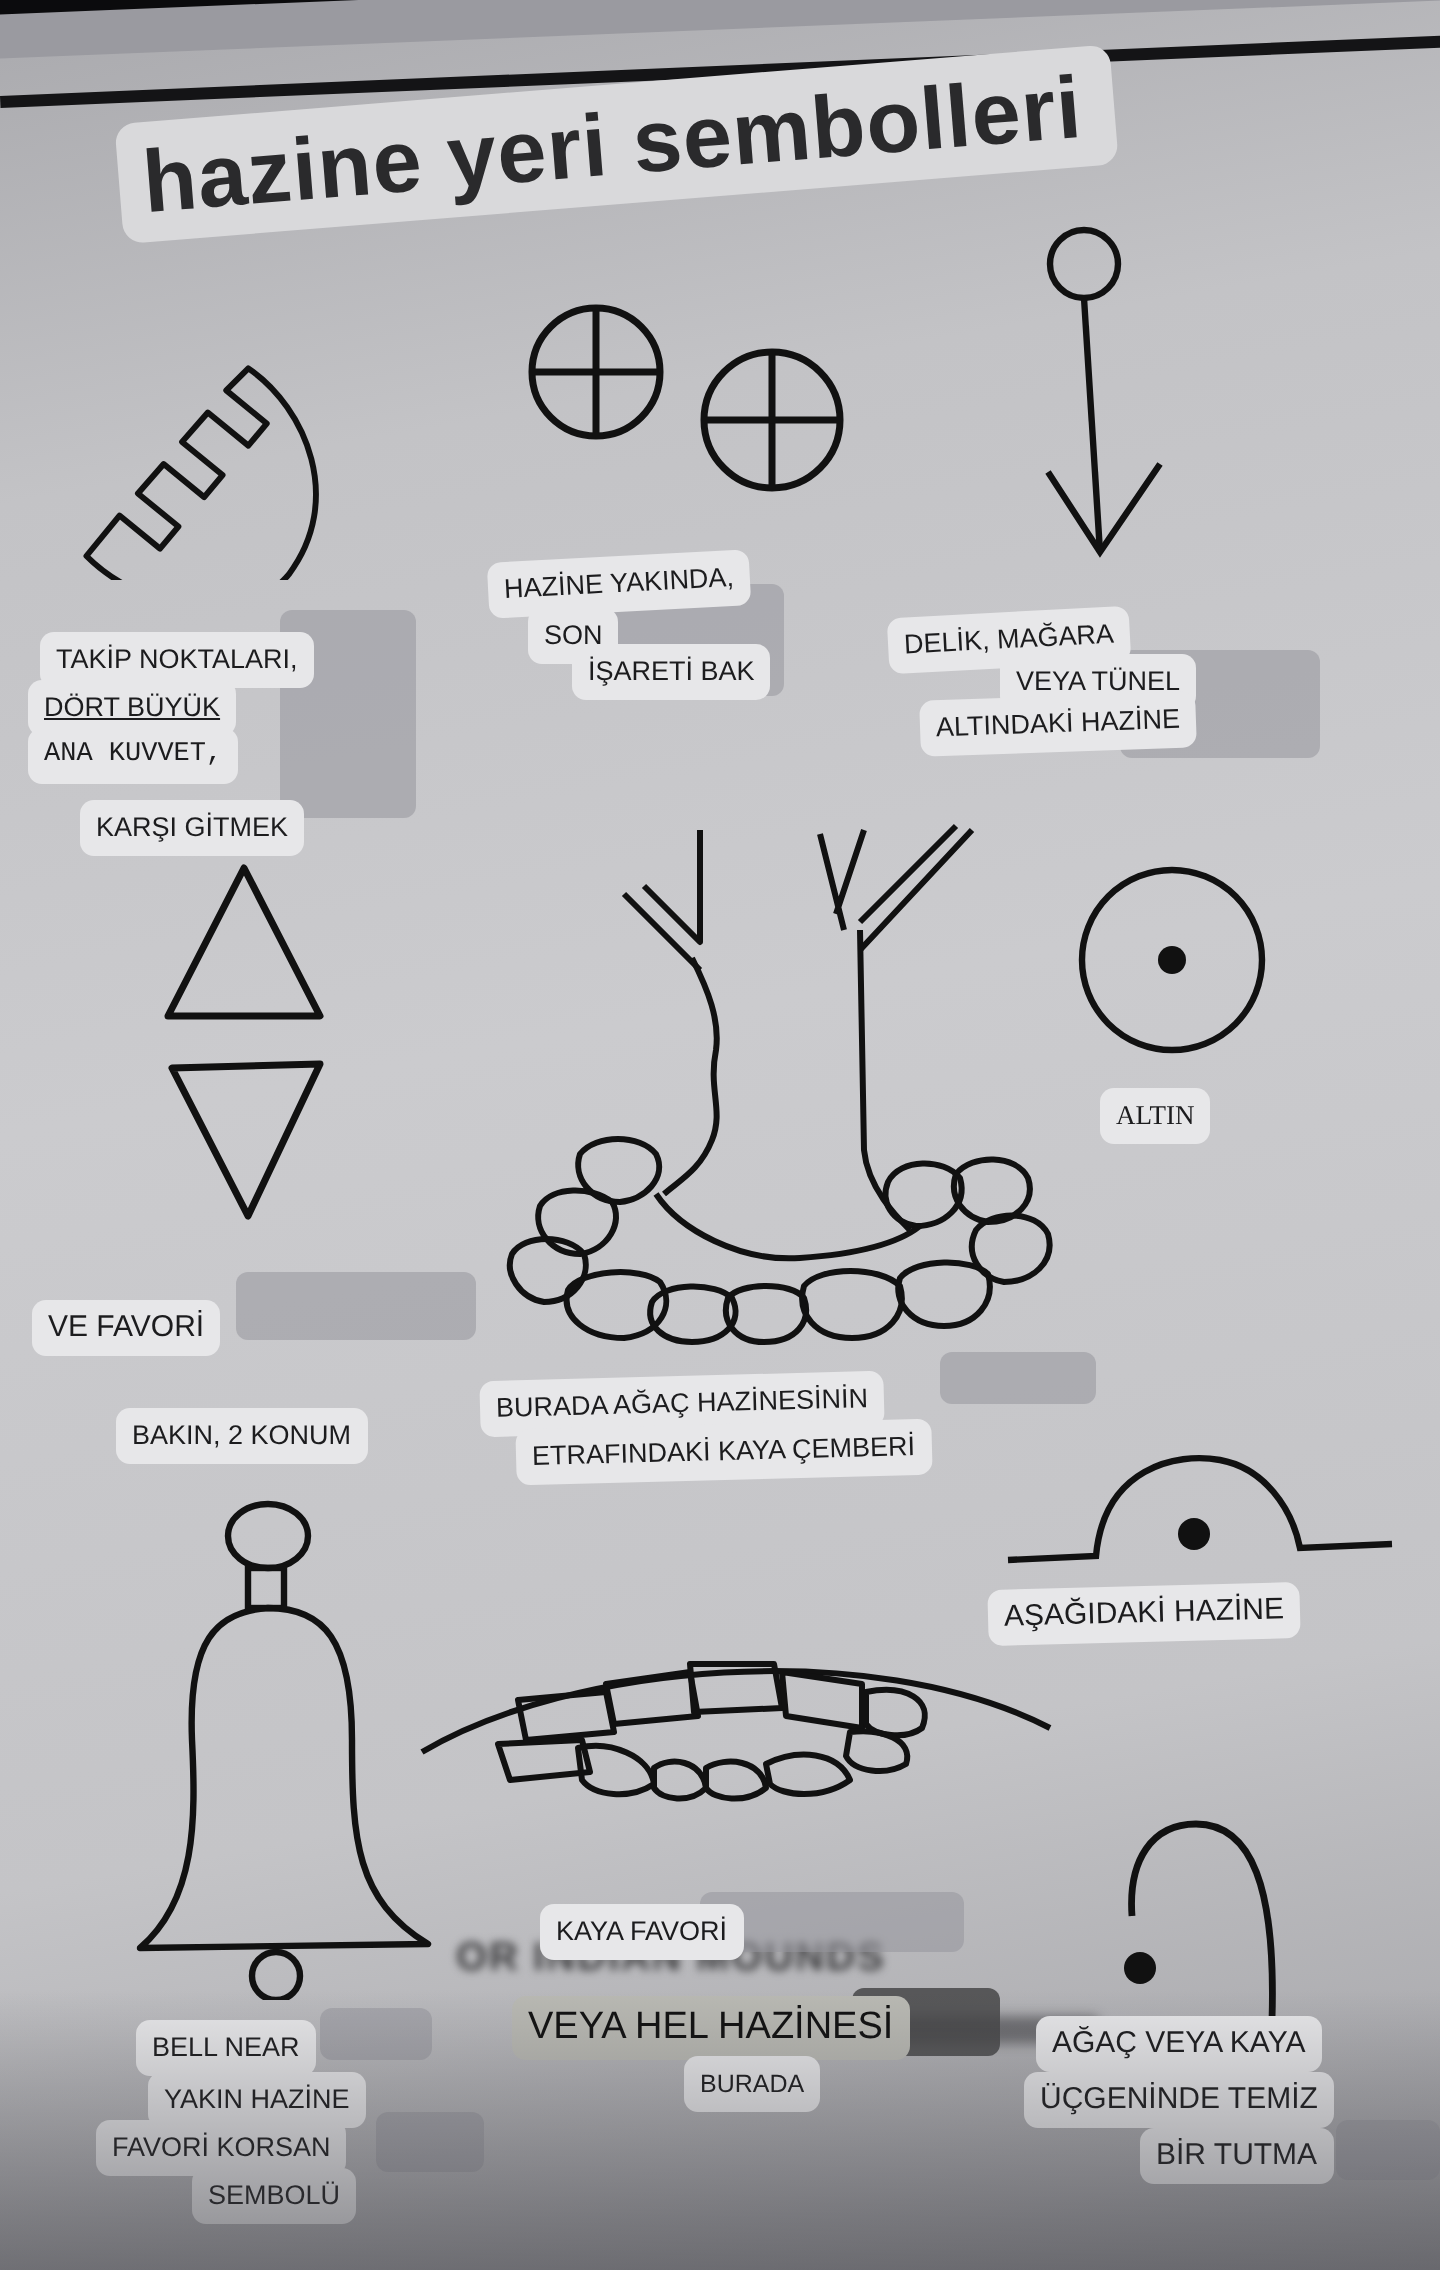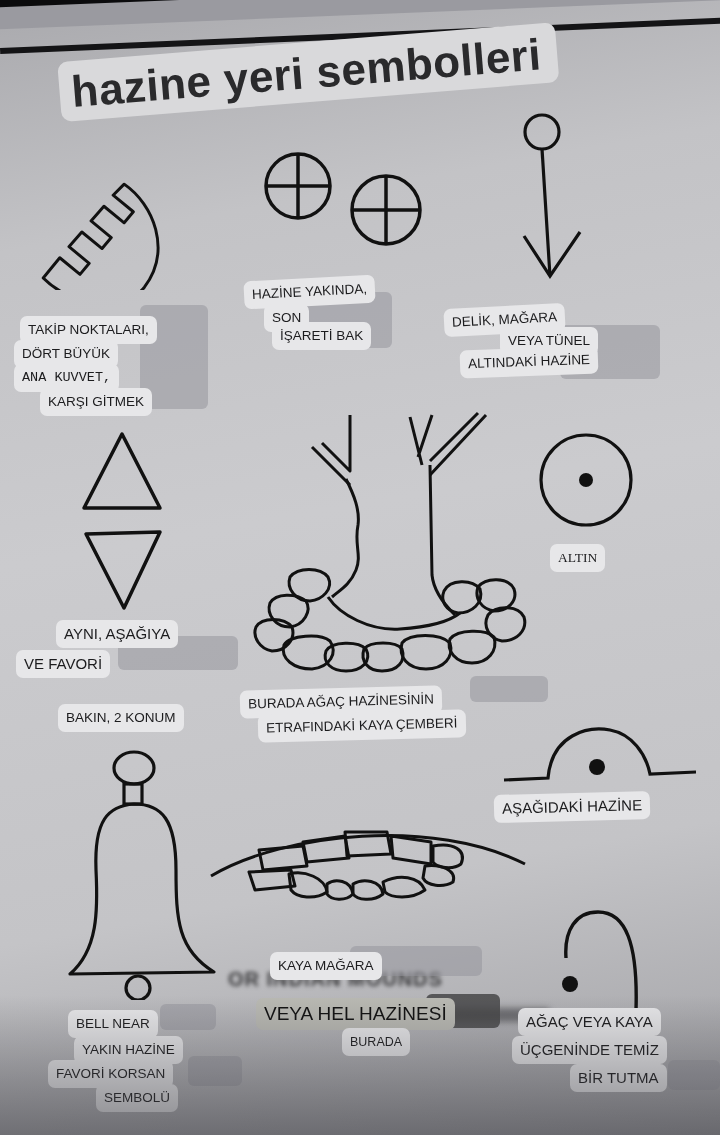--- a/index.html
+++ b/index.html
@@ -71,59 +71,58 @@
   <div class="title">hazine yeri sembolleri</div>
 
   <div class="sym" style="left:30px;top:160px;">
     <svg width="150" height="130" viewBox="0 0 150 130">
       <path d="M 10 100 L 28 78 L 50 96 L 60 84 L 38 66 L 52 50 L 74 68 L 84 56 L 62 38 L 76 22 L 98 40 L 108 28 L 86 10 L 98 -2
                C 130 20, 150 70, 120 110 C 95 140, 40 130, 10 100 Z" fill="none" stroke="#111" stroke-width="3.2" stroke-linejoin="round" transform="translate(4,26) scale(0.92)"></path>
     </svg>
   </div>
   <div class="shade" style="left:140px;top:305px;width:68px;height:104px;"></div>
   <div class="lbl sm" style="left:20px;top:316px;">TAKİP NOKTALARI,</div>
-  <div class="lbl sm" style="left:14px;top:340px;">DÖRT BÜYÜK</div>
+  <div class="lbl sm" style="left:14px;top:340px;text-decoration:underline;">DÖRT BÜYÜK</div>
   <div class="lbl sm" style="left:14px;top:364px;font-family:Liberation Mono, monospace;">ANA KUVVET,</div>
-  <div class="lbl sm" style="left:40px;top:388px;">KARŞI GİTMEK</div>
+  <div class="lbl sm" style="left:40px;top:400px;">KARŞI GİTMEK</div>
 
   <div class="sym" style="left:258px;top:148px;">
     <svg width="180" height="110" viewBox="0 0 180 110">
       <circle cx="40" cy="38" r="32" fill="none" stroke="#111" stroke-width="3.5"></circle>
       <line x1="40" y1="6" x2="40" y2="70" stroke="#111" stroke-width="3.5"></line>
       <line x1="8" y1="38" x2="72" y2="38" stroke="#111" stroke-width="3.5"></line>
       <circle cx="128" cy="62" r="34" fill="none" stroke="#111" stroke-width="3.5"></circle>
       <line x1="128" y1="28" x2="128" y2="96" stroke="#111" stroke-width="3.5"></line>
       <line x1="94" y1="62" x2="162" y2="62" stroke="#111" stroke-width="3.5"></line>
     </svg>
   </div>
   <div class="shade" style="left:300px;top:292px;width:92px;height:56px;"></div>
   <div class="lbl sm" style="left:244px;top:278px;transform:rotate(-3deg);">HAZİNE YAKINDA,</div>
   <div class="lbl sm" style="left:264px;top:304px;">SON</div>
-  <div class="lbl sm" style="left:272px;top:322px;text-align:center;">İŞARETİ BAK</div>
+  <div class="lbl sm" style="left:286px;top:322px;text-align:center;">İŞARETİ BAK</div>
 
   <div class="sym" style="left:510px;top:108px;">
     <svg width="80" height="175" viewBox="0 0 80 175">
       <circle cx="32" cy="24" r="17" fill="none" stroke="#111" stroke-width="3.2"></circle>
       <line x1="32" y1="41" x2="40" y2="168" stroke="#111" stroke-width="3.2"></line>
       <polyline points="14,128 40,168 70,124" fill="none" stroke="#111" stroke-width="3.2"></polyline>
     </svg>
   </div>
   <div class="shade" style="left:560px;top:325px;width:100px;height:54px;"></div>
   <div class="lbl sm" style="left:444px;top:306px;transform:rotate(-3deg);">DELİK, MAĞARA</div>
   <div class="lbl sm" style="left:500px;top:327px;text-align:right;">VEYA TÜNEL</div>
   <div class="lbl sm" style="left:460px;top:348px;transform:rotate(-2deg);">ALTINDAKİ HAZİNE</div>
 
   <div class="sym" style="left:78px;top:430px;">
     <svg width="90" height="190" viewBox="0 0 90 190">
       <polygon points="44,4 82,78 6,78" fill="none" stroke="#111" stroke-width="3.5" stroke-linejoin="round"></polygon>
       <polygon points="8,104 82,102 46,178" fill="none" stroke="#111" stroke-width="3.5" stroke-linejoin="round"></polygon>
     </svg>
   </div>
   <div class="shade" style="left:118px;top:636px;width:120px;height:34px;"></div>
-  <div class="lbl" style="left:56px;top:620px;">AYNI, AŞAĞIYA</div>
   <div class="lbl" style="left:16px;top:650px;">VE FAVORİ</div>
   <div class="lbl sm" style="left:58px;top:704px;">BAKIN, 2 KONUM</div>
 
   <div class="sym" style="left:250px;top:405px;">
     <svg width="290" height="270" viewBox="0 0 290 270" fill="none" stroke="#111" stroke-width="3" stroke-linejoin="round">
       <path d="M 62 42 L 100 80 M 72 38 L 100 66 L 100 10"></path>
       <path d="M 96 74 C 104 90, 110 105, 108 120 C 104 140, 112 150, 106 165 C 100 180, 90 185, 82 192"></path>
       <path d="M 172 60 L 160 12 M 168 52 L 182 10 M 180 56 L 228 8 M 180 70 L 236 10"></path>
       <path d="M 180 60 L 182 170 C 184 190, 200 205, 205 210"></path>
       <path d="M 40 172 C 48 162, 70 162, 78 172 C 84 184, 72 195, 60 196 C 46 196, 36 184, 40 172 Z"></path>
@@ -188,21 +187,21 @@
       <path d="M 122 66 C 130 60, 146 62, 148 76 C 140 84, 126 82, 122 76 Z"></path>
       <path d="M 148 66 C 158 60, 176 62, 178 76 C 168 84, 152 82, 148 76 Z"></path>
       <path d="M 178 64 C 194 56, 214 58, 220 72 C 206 82, 186 80, 180 74 Z"></path>
       <path d="M 220 48 C 236 46, 252 52, 248 64 C 238 70, 222 68, 218 60 Z"></path>
     </svg>
   </div>
   <div class="blurtext">OR INDIAN MOUNDS</div>
   <div class="blurtext2"></div>
   <div class="shade" style="left:350px;top:946px;width:132px;height:30px;"></div>
   <div class="shade dk" style="left:426px;top:994px;width:74px;height:34px;"></div>
-  <div class="lbl sm" style="left:270px;top:952px;">KAYA MAĞARA</div>
+  <div class="lbl sm" style="left:270px;top:952px;">KAYA FAVORİ</div>
   <div class="lbl dark" style="left:256px;top:998px;">VEYA HEL HAZİNESİ</div>
   <div class="lbl sm" style="left:342px;top:1028px;font-size:12.5px;">BURADA</div>
 
   <div class="sym" style="left:556px;top:900px;">
     <svg width="100" height="110" viewBox="0 0 100 110">
       <path d="M 10 58 C 8 30, 20 12, 42 12 C 70 12, 82 44, 80 110" fill="none" stroke="#111" stroke-width="3.4"></path>
       <circle cx="14" cy="84" r="8" fill="#111"></circle>
     </svg>
   </div>
   <div class="shade" style="left:668px;top:1060px;width:52px;height:30px;"></div>

